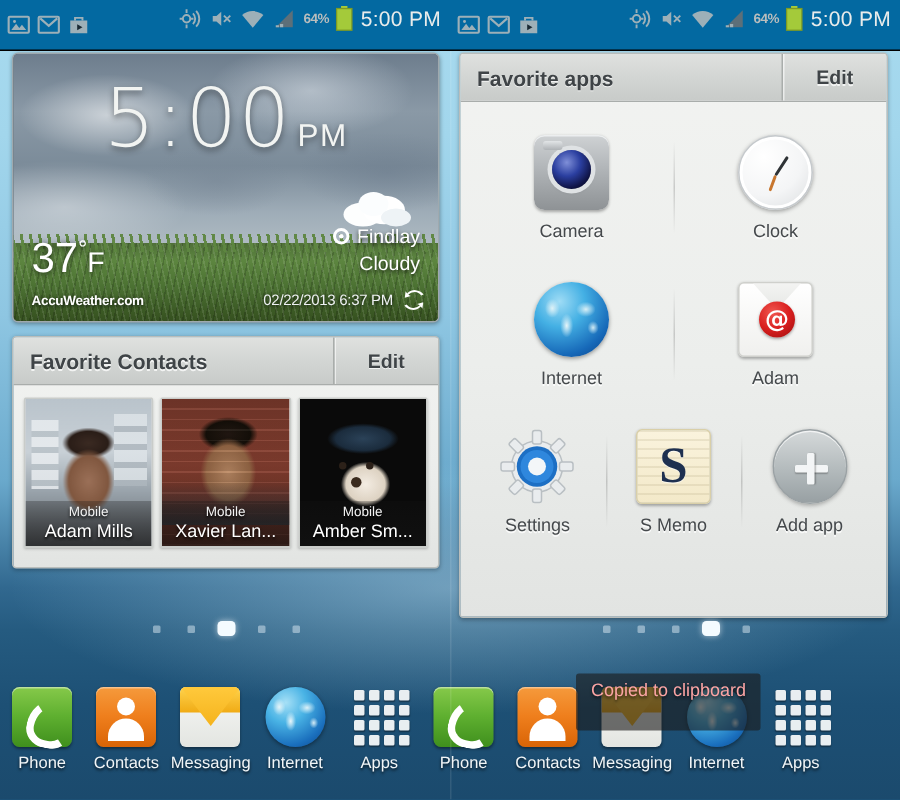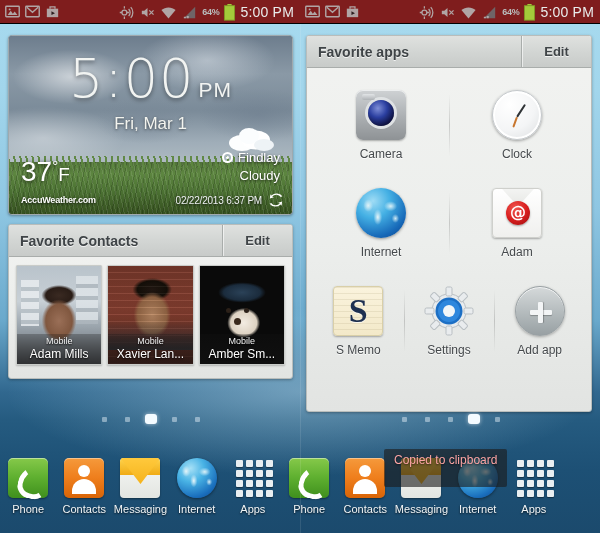--- a/index.html
+++ b/index.html
@@ -25,21 +25,21 @@
         #1d5075 470px,
         #1b4a6d 533px);
   }
 
   
   .statusbar{
     position:absolute; left:0; top:0; width:600px; height:24px;
     display:flex; z-index:40;
   }
   .sb-half{
-    width:300px; height:24px; background:#7f1d1d;
+    width:300px; height:34px; background:#0369a1;
     display:flex; align-items:center; position:relative;
     border-bottom:1px solid #000;
   }
   .sb-left{ display:flex; align-items:center; gap:3px; padding-left:4px; }
   .sb-right{ position:absolute; right:6px; top:0; height:24px;
              display:flex; align-items:center; gap:4px; }
   .sb-ic{ width:17px; height:17px; display:block; opacity:.85; }
   .sb-batt-txt{ font-size:9px; font-weight:bold; color:#b9bdbd; letter-spacing:-.3px; }
   .sb-clock{ font-size:14px; color:#e9eceb; font-weight:normal; letter-spacing:.2px; }
 
@@ -420,21 +420,20 @@
   </div>
 </div>
 
 <div class="panel" id="weather-widget">
   <div class="wx-sky"></div>
   <div class="wx-grass"></div>
 
   <div class="wx-time">
     <span class="wx-hhmm">5:00</span><span class="wx-ampm">PM</span>
   </div>
-  <div class="wx-date">Fri, Mar 1</div>
 
   <svg class="wx-cloudicon" viewBox="0 0 50 28">
     <ellipse cx="16" cy="19" rx="13" ry="8" fill="#fdfefe"></ellipse>
     <ellipse cx="30" cy="16" rx="14" ry="9.5" fill="#ffffff"></ellipse>
     <ellipse cx="23" cy="12" rx="10" ry="8" fill="#fbfdfe"></ellipse>
     <ellipse cx="38" cy="21" rx="10" ry="6" fill="#eef3f6"></ellipse>
   </svg>
 
   <div class="wx-temp"><span>37</span><sup>°</sup><span class="unit">F</span></div>
 
@@ -507,24 +506,20 @@
       </div>
       <div class="app-cell">
         <div class="app-icon ic-email">
           <span class="at">@</span>
         </div>
         <div class="app-label">Adam</div>
       </div>
     </div>
 
     <div class="apps-row">
-      <div class="app-cell">
-        <div class="app-icon ic-smemo"></div>
-        <div class="app-label">S Memo</div>
-      </div>
       <div class="app-cell">
         <div class="app-icon ic-settings">
           <svg viewBox="0 0 50 50" style="width:50px;height:50px">
             <g fill="#e9ecee" stroke="#b9bfc3" stroke-width="1">
               <circle cx="25" cy="25" r="17"></circle>
               <g>
                 <rect x="22" y="1" width="6" height="9" rx="1.5"></rect>
                 <rect x="22" y="40" width="6" height="9" rx="1.5"></rect>
                 <rect x="1" y="22" width="9" height="6" rx="1.5"></rect>
                 <rect x="40" y="22" width="9" height="6" rx="1.5"></rect>
@@ -535,20 +530,24 @@
               </g>
             </g>
             <circle cx="25" cy="25" r="13.5" fill="#1d6fc4"></circle>
             <circle cx="25" cy="25" r="11" fill="#2f87dd"></circle>
             <circle cx="25" cy="25" r="6" fill="#f3f6f8"></circle>
           </svg>
         </div>
         <div class="app-label">Settings</div>
       </div>
       <div class="app-cell">
+        <div class="app-icon ic-smemo"></div>
+        <div class="app-label">S Memo</div>
+      </div>
+      <div class="app-cell">
         <div class="app-icon ic-addapp"></div>
         <div class="app-label">Add app</div>
       </div>
     </div>
 
   </div>
 </div>
 
 <div class="dots" id="dots-left">
   <span class="dot"></span>

